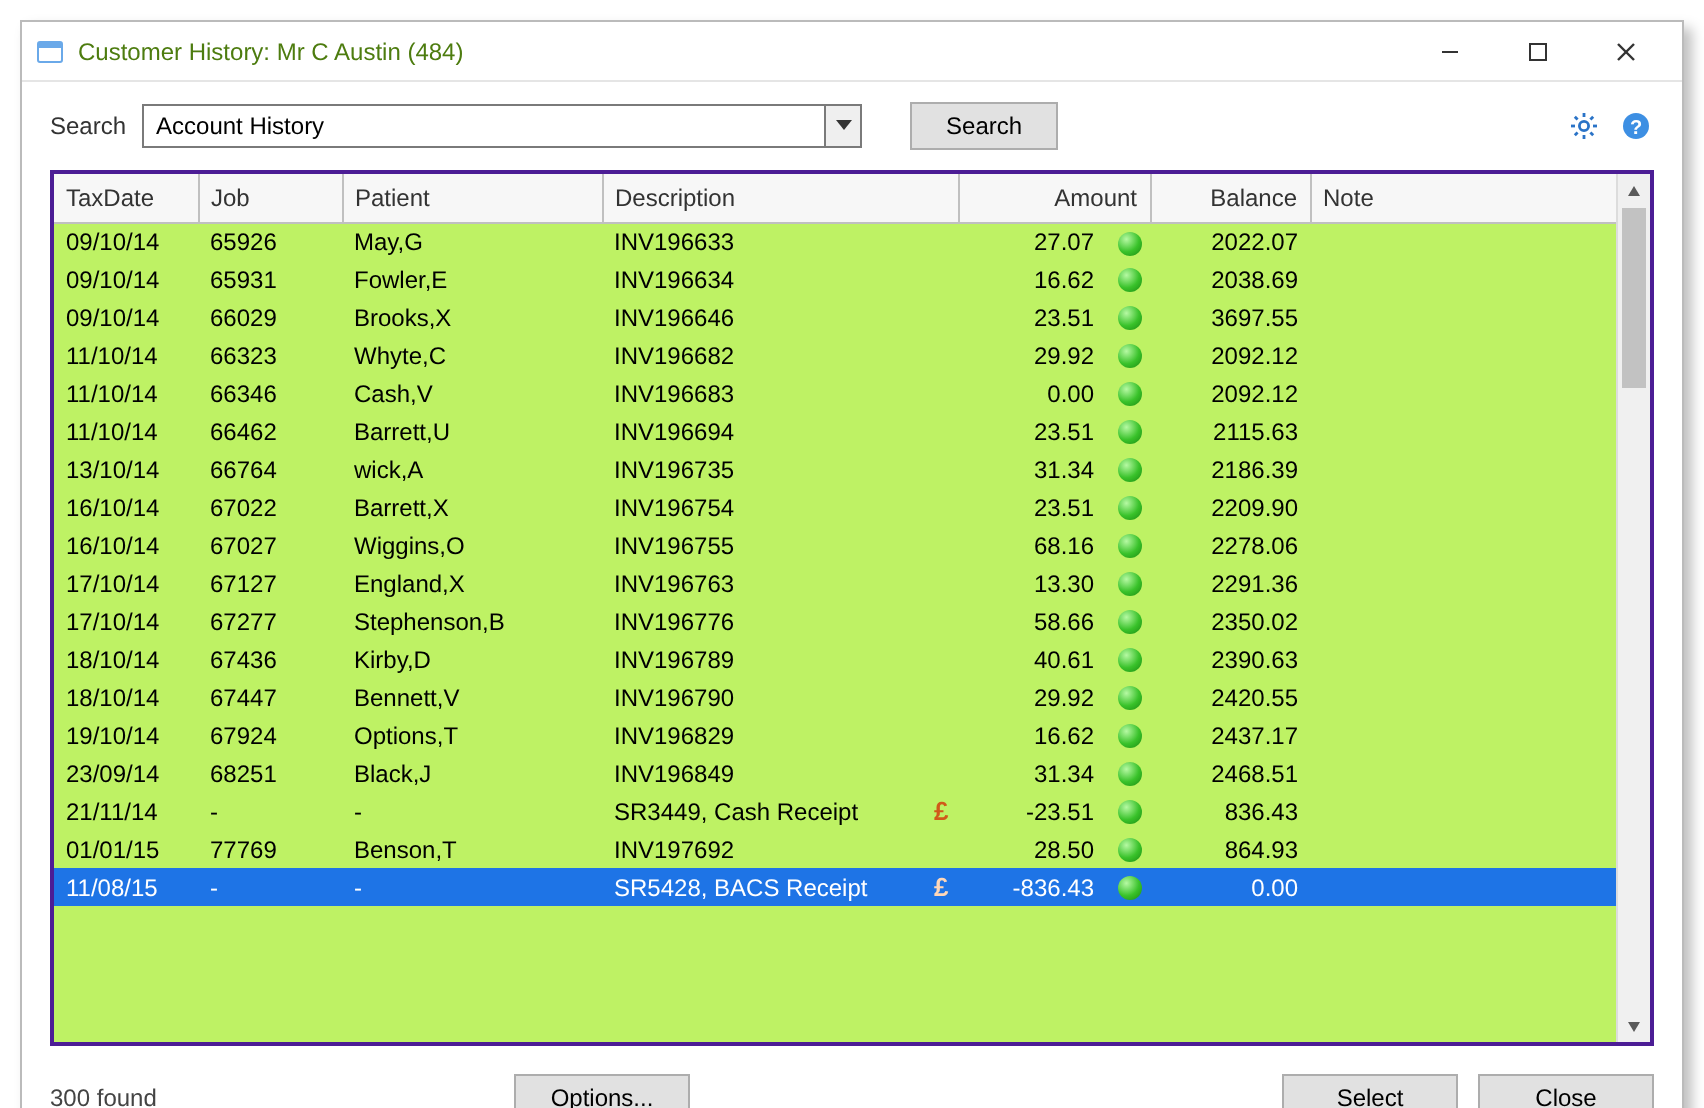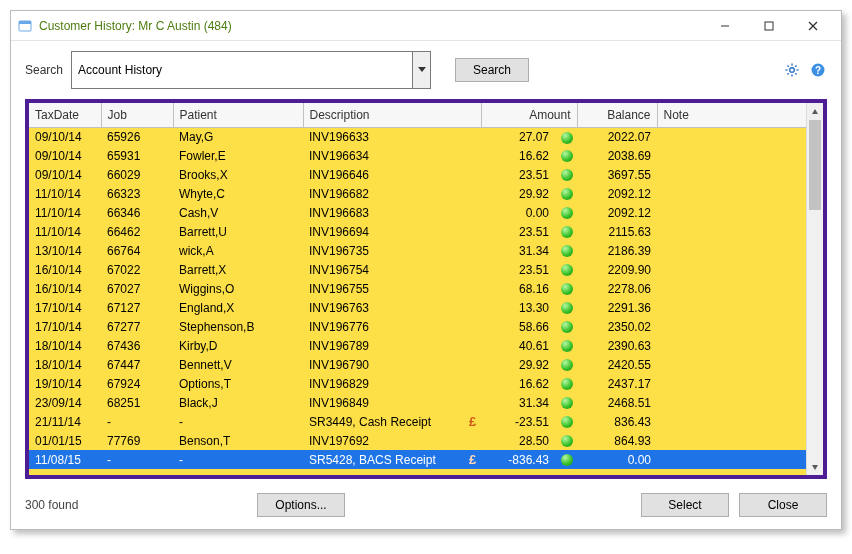--- a/index.html
+++ b/index.html
@@ -46,21 +46,21 @@
     padding: 10px 14px 6px 14px;
     display: flex;
     align-items: center;
     gap: 8px;
   }
   .toolbar label { color: #333; }
   .combo {
     display: flex;
     align-items: center;
     border: 1px solid #7a7a7a;
-    height: 38px;
+    height: 22px;
     width: 360px;
     background: #fff;
   }
   .combo .combo-text {
     flex: 1;
     padding: 0 6px;
     overflow: hidden; white-space: nowrap;
   }
   .combo .combo-btn {
     width: 18px; height: 100%;
@@ -80,25 +80,25 @@
   }
   .toollink {
     width: 18px; height: 18px;
     display: inline-flex; align-items: center; justify-content: center;
   }
   .toollink.gear { color: #2a73c7; }
   .toollink.help { color: #2a73c7; }
 
   .grid-wrap {
     margin: 4px 14px 8px 14px;
-    border: 4px solid #4c1d95;
-    height: 380px;
+    border: 2px solid #4c1d95;
+    height: 438px;
     position: relative;
     overflow: hidden;
-    background: #fde047;
+    background: #bef264;
   }
   table.grid {
     border-collapse: collapse;
     width: 100%;
     table-layout: fixed;
   }
   table.grid th {
     text-align: left;
     font-weight: normal;
     color: #333;

